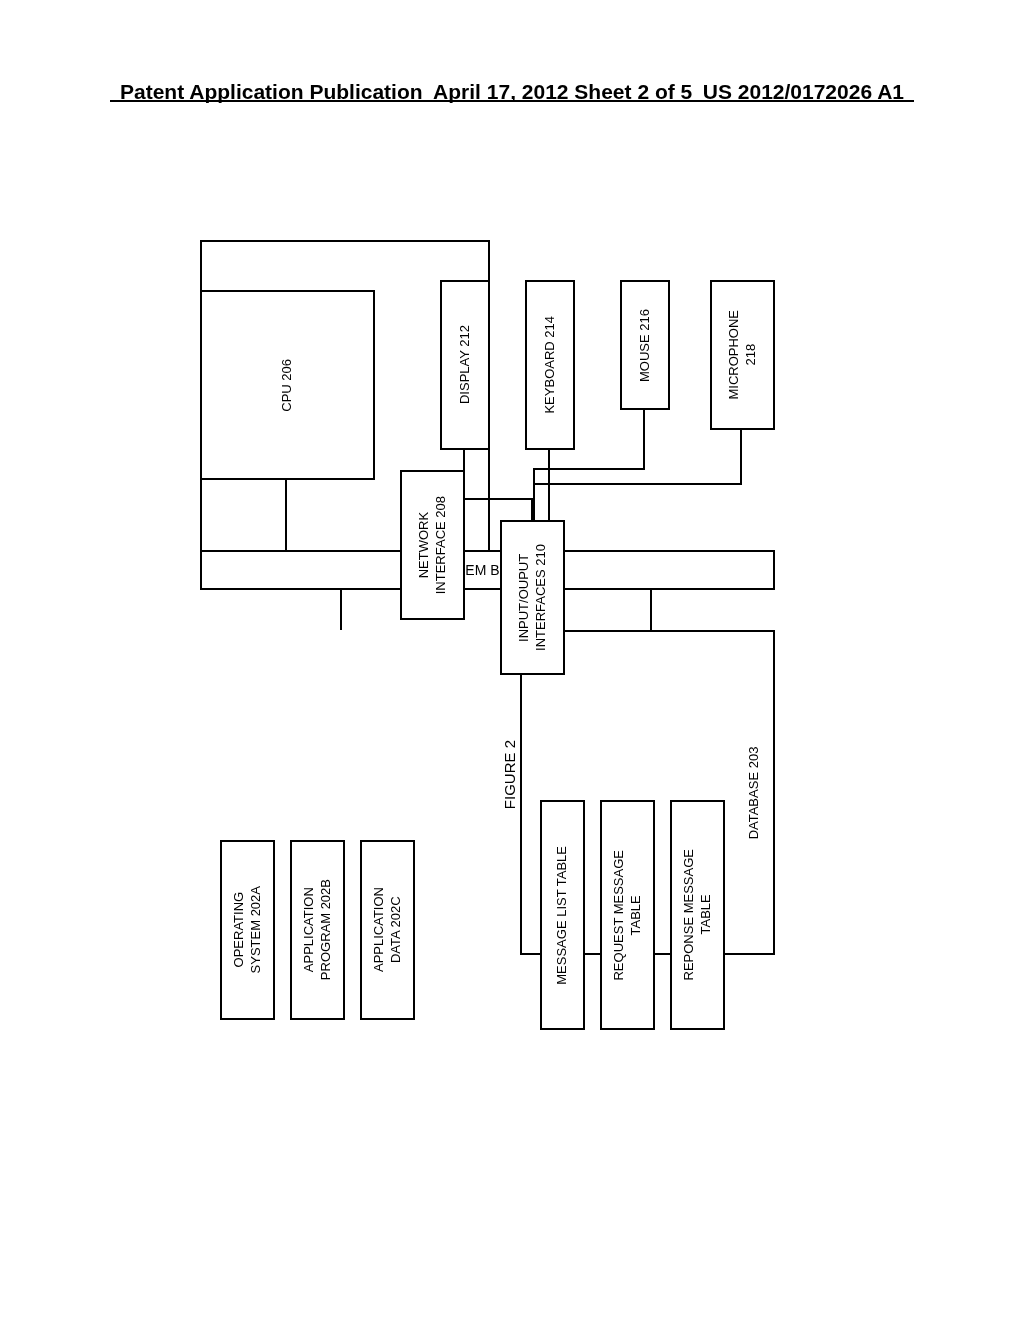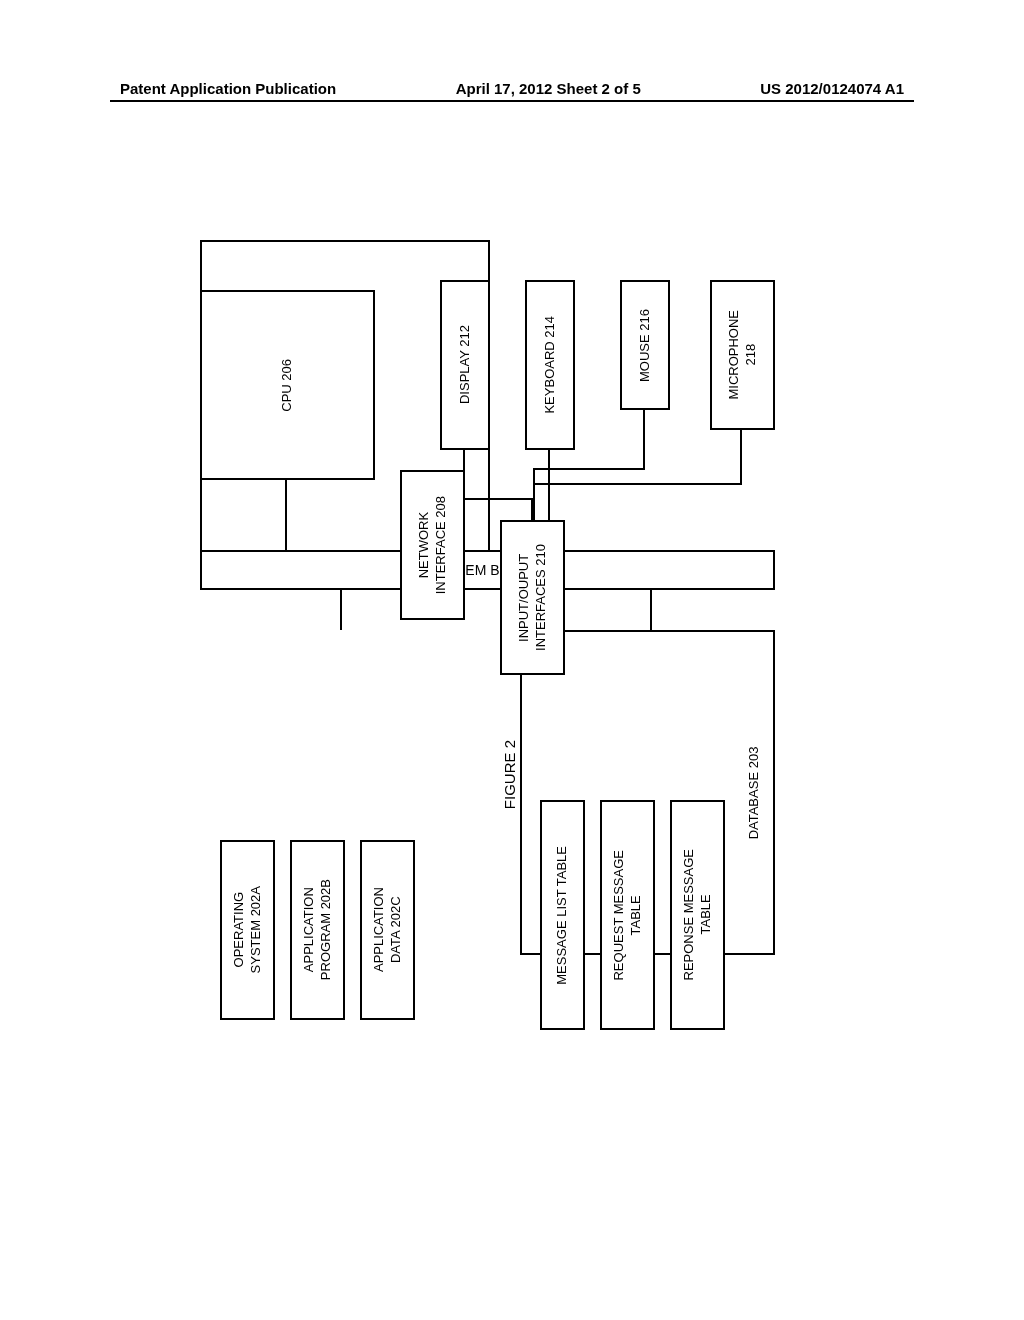--- a/index.html
+++ b/index.html
@@ -15,21 +15,21 @@
       position: relative;
     }
     .header {
       position: absolute;
       top: 80px;
       left: 0;
       right: 0;
       display: flex;
       justify-content: space-between;
       padding: 0 120px;
-      font-size: 15px;
+      font-size: 21px;
       font-weight: bold;
     }
     .header-line {
       position: absolute;
       top: 100px;
       left: 110px;
       right: 110px;
       border-top: 2px solid black;
     }
     .diagram-container {
@@ -80,21 +80,21 @@
       left: 355px;
       font-size: 14px;
     }
   </style>
 </head>
 <body>
 
 <div class="header">
   <span>Patent Application Publication</span>
   <span>April 17, 2012 Sheet 2 of 5</span>
-  <span>US 2012/0124074 A1</span>
+  <span>US 2012/0172026 A1</span>
 </div>
 <div class="header-line"></div>
 
 <div class="ref-num">
   <span class="vtext">200</span>
 </div>
 <div class="ref-arrow">
   <svg width="30" height="30">
     <path d="M 5 5 Q 15 10 20 25" stroke="black" stroke-width="2" fill="none"></path>
     <path d="M 20 25 L 15 18 L 22 20 Z" fill="black"></path>

